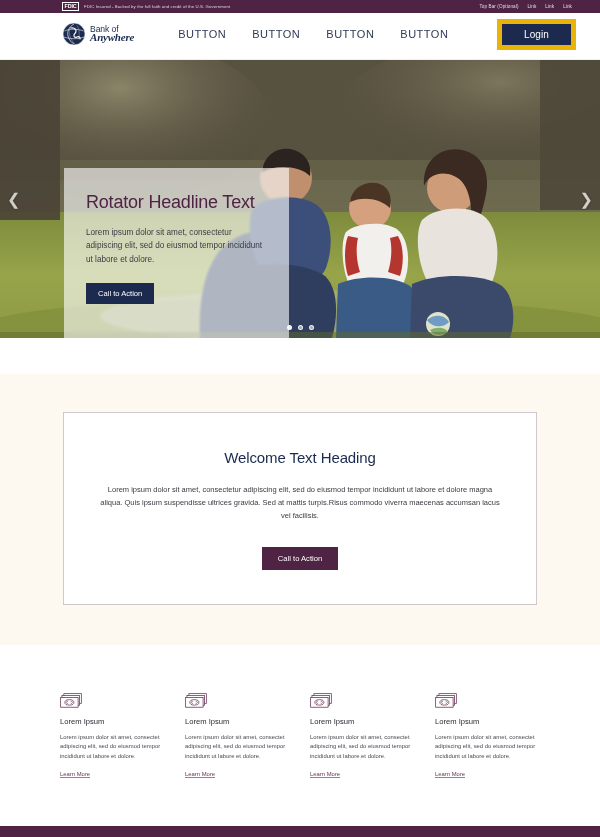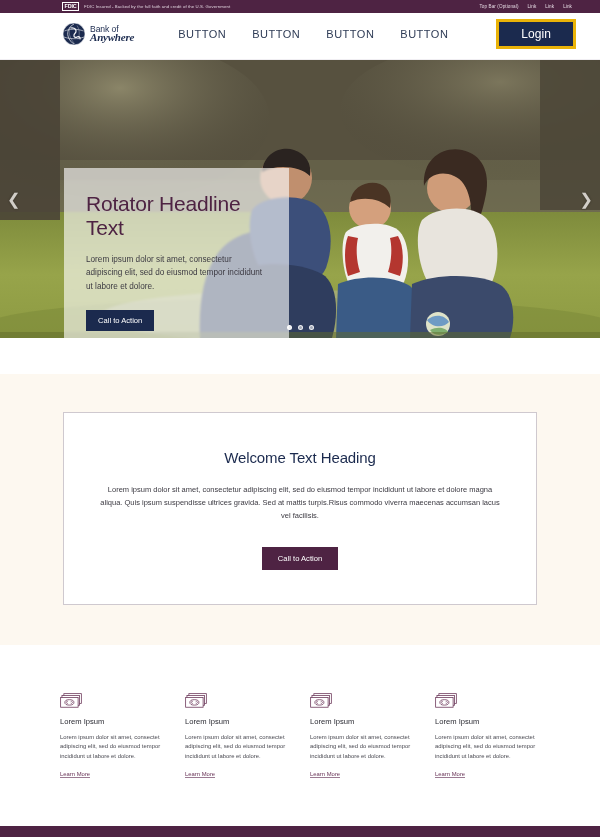--- a/index.html
+++ b/index.html
@@ -40,35 +40,35 @@
   .logo-line2 {
     font-size:11px; font-style:italic; font-weight:700;
     font-family:"Liberation Serif", serif; letter-spacing:-.2px; margin-top:-1px;
   }
   .nav { display:flex; align-items:center; gap:26px; margin-left:44px; }
   .nav-btn {
     font-size:11px; color:#2e3b55; letter-spacing:.5px; font-weight:400;
     background:none; border:0; cursor:pointer; font-family:"Liberation Sans", sans-serif;
   }
   .login-btn {
-    margin-left:auto; background:#1b2a4e; color:#ffffff; border:3px solid #eab308;
-    font-size:12px; padding:5px 22px; cursor:pointer; letter-spacing:.1px;
+    margin-left:auto; background:#1b2a4e; color:#ffffff; border:5px solid #eab308;
+    font-size:10px; padding:5px 22px; cursor:pointer; letter-spacing:.1px;
     font-family:"Liberation Sans", sans-serif;
   }
 
   
   .hero { position:relative; height:278px; overflow:hidden; }
   .hero-photo { position:absolute; inset:0; }
   .hero-photo svg { width:100%; height:100%; display:block; }
   .hero-card {
     position:absolute; left:64px; top:108px; width:225px; height:172px;
     background:rgba(255,255,255,0.62); padding:24px 22px 0 22px;
     backdrop-filter:blur(1px);
   }
-  .hero-title { font-size:21px; color:#4e2343; font-weight:400; letter-spacing:-.2px; }
+  .hero-title { font-size:18px; color:#4e2343; font-weight:400; letter-spacing:-.2px; }
   .hero-body {
     margin-top:13px; font-size:8.2px; color:#3c3a42; line-height:1.62;
     max-width:186px;
   }
   .hero-cta {
     margin-top:17px; display:inline-block; background:#1b2a4e; color:#ffffff;
     font-size:7.6px; padding:6px 12px; border:0; cursor:pointer;
     font-family:"Liberation Sans", sans-serif;
   }
   .hero-arrow {

